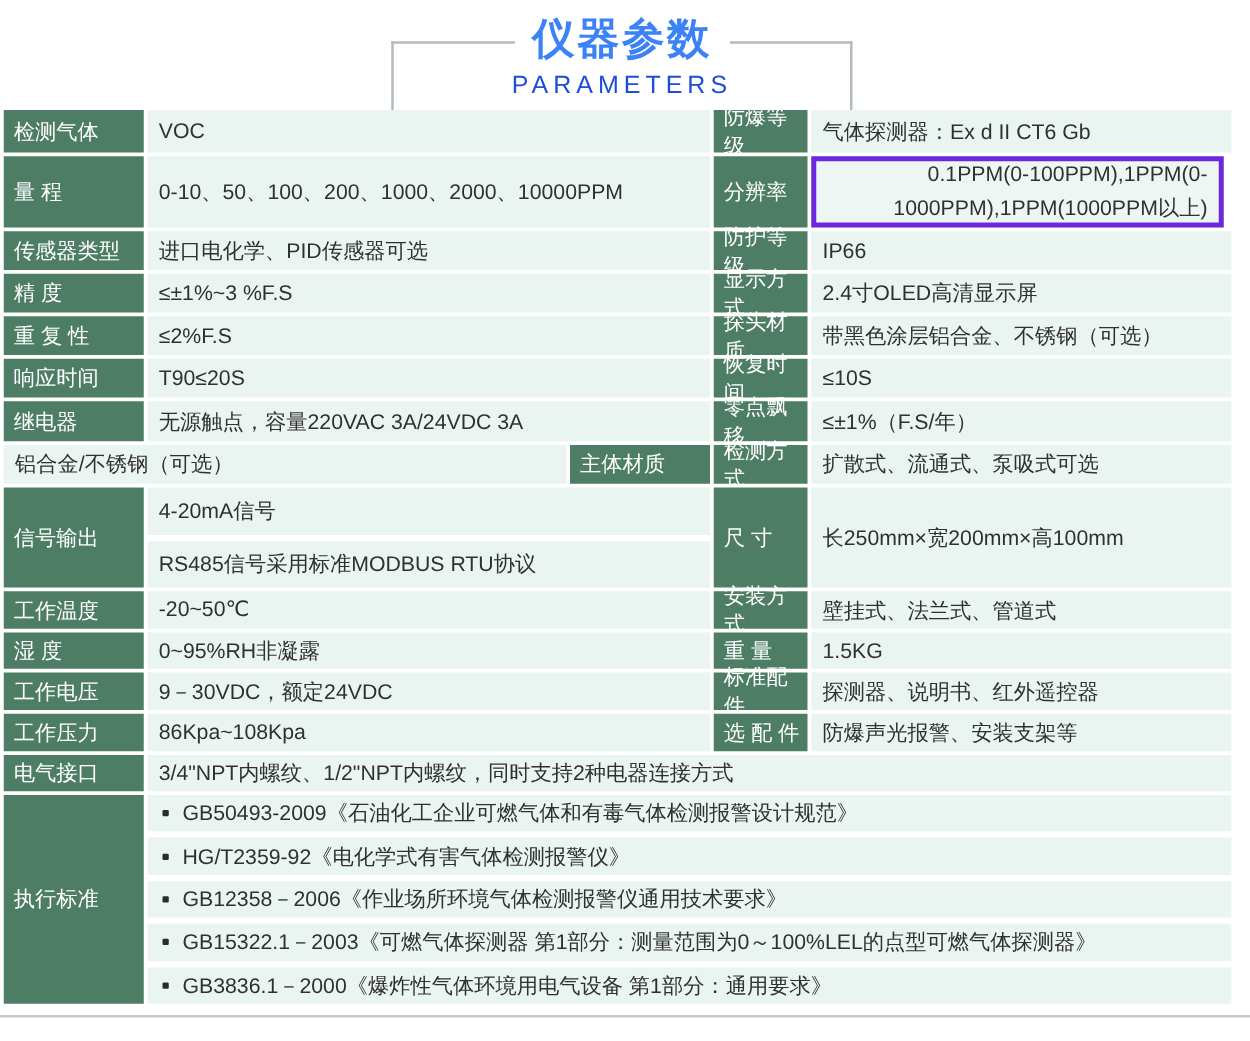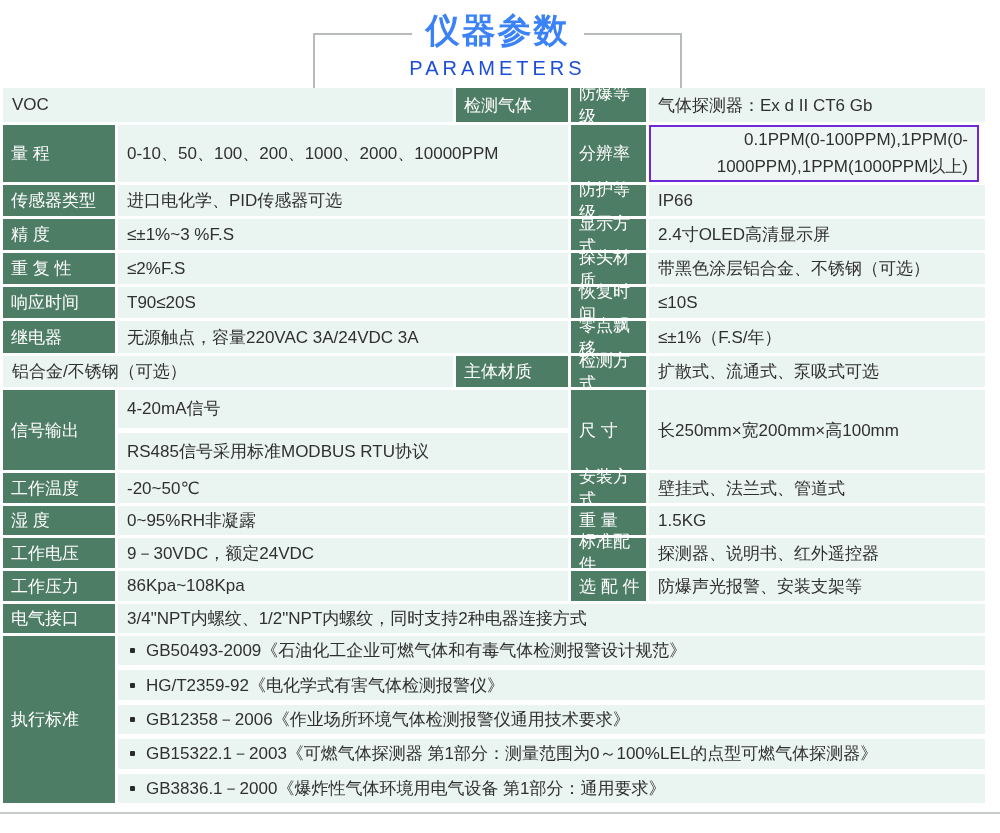--- a/index.html
+++ b/index.html
@@ -34,21 +34,21 @@
   .labL{ width:112px; }
   .labR{ width:75px; }
   .val{
     background:#eaf4f1; font-size:17px; padding:0 9px; overflow:hidden;
   }
   .valL{ width:450px; flex:none; }
   .valR{ flex:1;text-align:right; }
   .stack{ display:flex; flex-direction:column; gap:5px; flex:1; }
   .stack .val{ flex:1; }
   .outlined{
-    flex:none; width:330px; border:2px solid #6d28d9; background:#eef6f3;
+    flex:none; width:330px; border:4px solid #6d28d9; background:#eef6f3;
     line-height:1.55; padding-top:2px; padding-bottom:2px; align-items:center;
   }
   .bullet-row{ padding-left:12px; }
   .dot{
     width:5px; height:5px; background:#2b2b2b; border-radius:1px;
     display:inline-block; margin-right:11px; flex:none;
   }
   .bottom-line{
     position:absolute; left:0; top:812px; width:1000px; height:2px;
     background:#c6cbca;
@@ -58,22 +58,22 @@
 <body>
 
 <div class="header-box">
   <div class="page-title">仪器参数</div>
   <div class="page-subtitle">PARAMETERS</div>
 </div>
 
 <div class="spec-table">
 
   <div class="row" style="height:34px">
+    <div class="cell lab labL">检测气体</div>
     <div class="cell val valL">VOC</div>
-    <div class="cell lab labL">检测气体</div>
     <div class="cell lab labR">防爆等级</div>
     <div class="cell val valR">气体探测器：Ex d II CT6 Gb</div>
   </div>
 
   <div class="row" style="height:57px">
     <div class="cell lab labL">量 程</div>
     <div class="cell val valL">0-10、50、100、200、1000、2000、10000PPM</div>
     <div class="cell lab labR">分辨率</div>
     <div class="cell val valR outlined">0.1PPM(0-100PPM),1PPM(0-1000PPM),1PPM(1000PPM以上)</div>
   </div>

